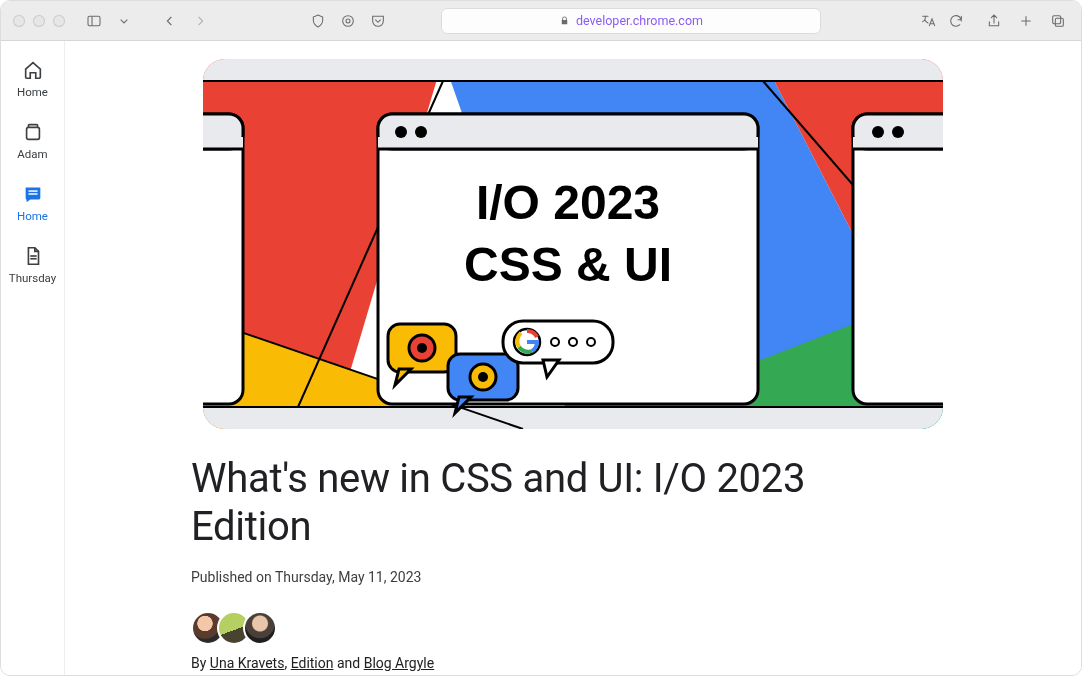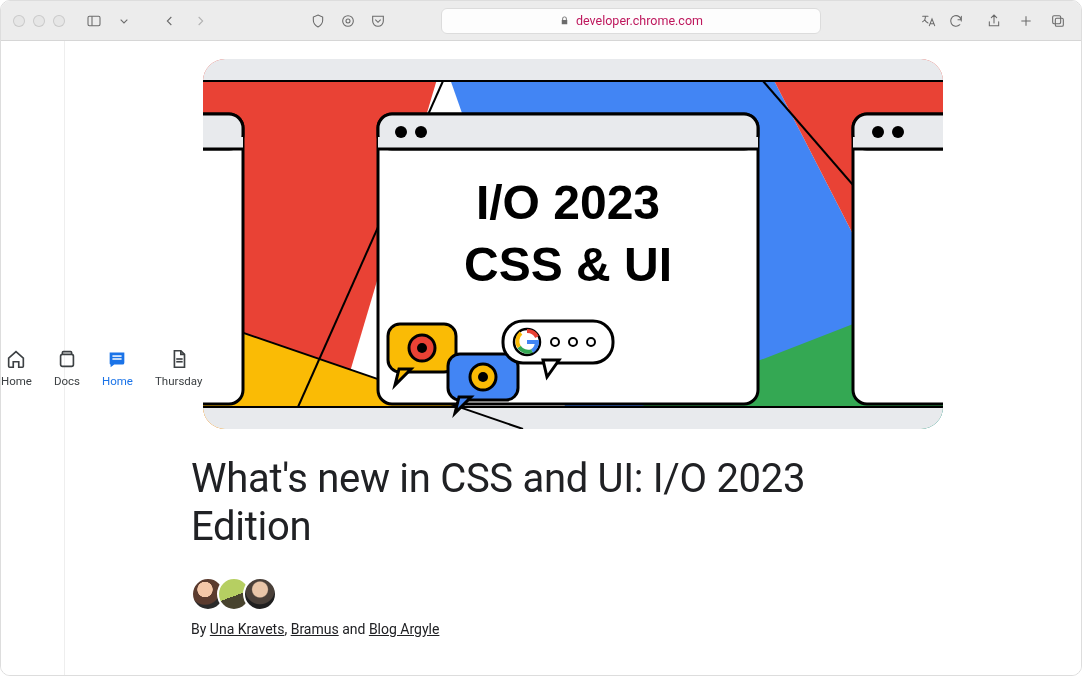--- a/index.html
+++ b/index.html
@@ -32,39 +32,39 @@
   flex: 1;
   max-width: 380px;
   margin: 0 auto;
   height: 26px;
   background: #fdfdfd;
   border: 1px solid #dcdcdc;
   border-radius: 6px;
   display:flex; align-items:center; justify-content:center;
   gap:6px;
   font-size:12.5px;
-  color:#be185d;
+  color:#8b5cf6;
 }
 .addr svg{width:11px;height:11px;fill:#6b6b6b;}
 .tb-right{display:flex;gap:10px;margin-left:auto;align-items:center;}
 .tb-right .ext {display:flex;gap:6px;margin-right:6px;}
 
 
 .viewport {
   display:flex;
   height: calc(676px - 40px);
   background:#fff;
 }
 
 
 .sidebar {
   width: 64px;
   border-right: 1px solid #eee;
   display:flex;
-  flex-direction:row;
+  flex-direction:column;
   align-items:center;
   padding-top:18px;
   gap:22px;
 }
 .nav-item{
   display:flex;flex-direction:column;align-items:center;gap:4px;
   font-size:11.5px;color:#3c4043;cursor:pointer;
   width:100%;
 }
 .nav-item.active{color:#1a73e8;}
@@ -231,21 +231,21 @@
       </span>
       <span>Home</span>
     </div>
     <div class="nav-item">
       <span class="ico">
         <svg viewBox="0 0 24 24">
             <rect x="5" y="7" width="14" height="13" rx="2"></rect>
             <path d="M7 7V5a1 1 0 011-1h8a1 1 0 011 1v2"></path>
           </svg>
       </span>
-      <span>Docs</span>
+      <span>Adam</span>
     </div>
     <div class="nav-item active">
       <span class="ico nolid">
         <svg viewBox="0 0 24 24">
             <path d="M4 5h16v11a2 2 0 01-2 2H9l-4 3v-3a1 1 0 01-1-1V5z" stroke="none"></path>
             <rect x="7" y="8" width="10" height="1.6" fill="#fff" stroke="none"></rect>
             <rect x="7" y="11.2" width="10" height="1.6" fill="#fff" stroke="none"></rect>
           </svg>
       </span>
       <span>Home</span>
@@ -331,23 +331,26 @@
             <circle cx="352" cy="283" r="4" fill="none" stroke="#000" stroke-width="2"></circle>
             <circle cx="370" cy="283" r="4" fill="none" stroke="#000" stroke-width="2"></circle>
             <circle cx="388" cy="283" r="4" fill="none" stroke="#000" stroke-width="2"></circle>
           </g>
         </svg>
       </div>
     </div>
 
     <div class="article">
       <h1>What's new in CSS and UI: I/O 2023 Edition</h1>
+      <div class="pub">
+        <span>Published on </span><span>Thursday, May 11, 2023</span>
+      </div>
       <div class="avatars">
         <div class="avatar av1"></div>
         <div class="avatar av2"></div>
         <div class="avatar av3"></div>
       </div>
       <div class="byline">
-        <span>By </span><a href="#">Una Kravets</a><span>, </span><a href="#">Bramus</a><span> and </span><a href="#">Blog Argyle</a>
+        <span>By </span><a href="#">Una Kravets</a><span>, </span><a href="#">Edition</a><span> and </span><a href="#">Blog Argyle</a>
       </div>
     </div>
   </div>
 </div>
 
 </body></html>

